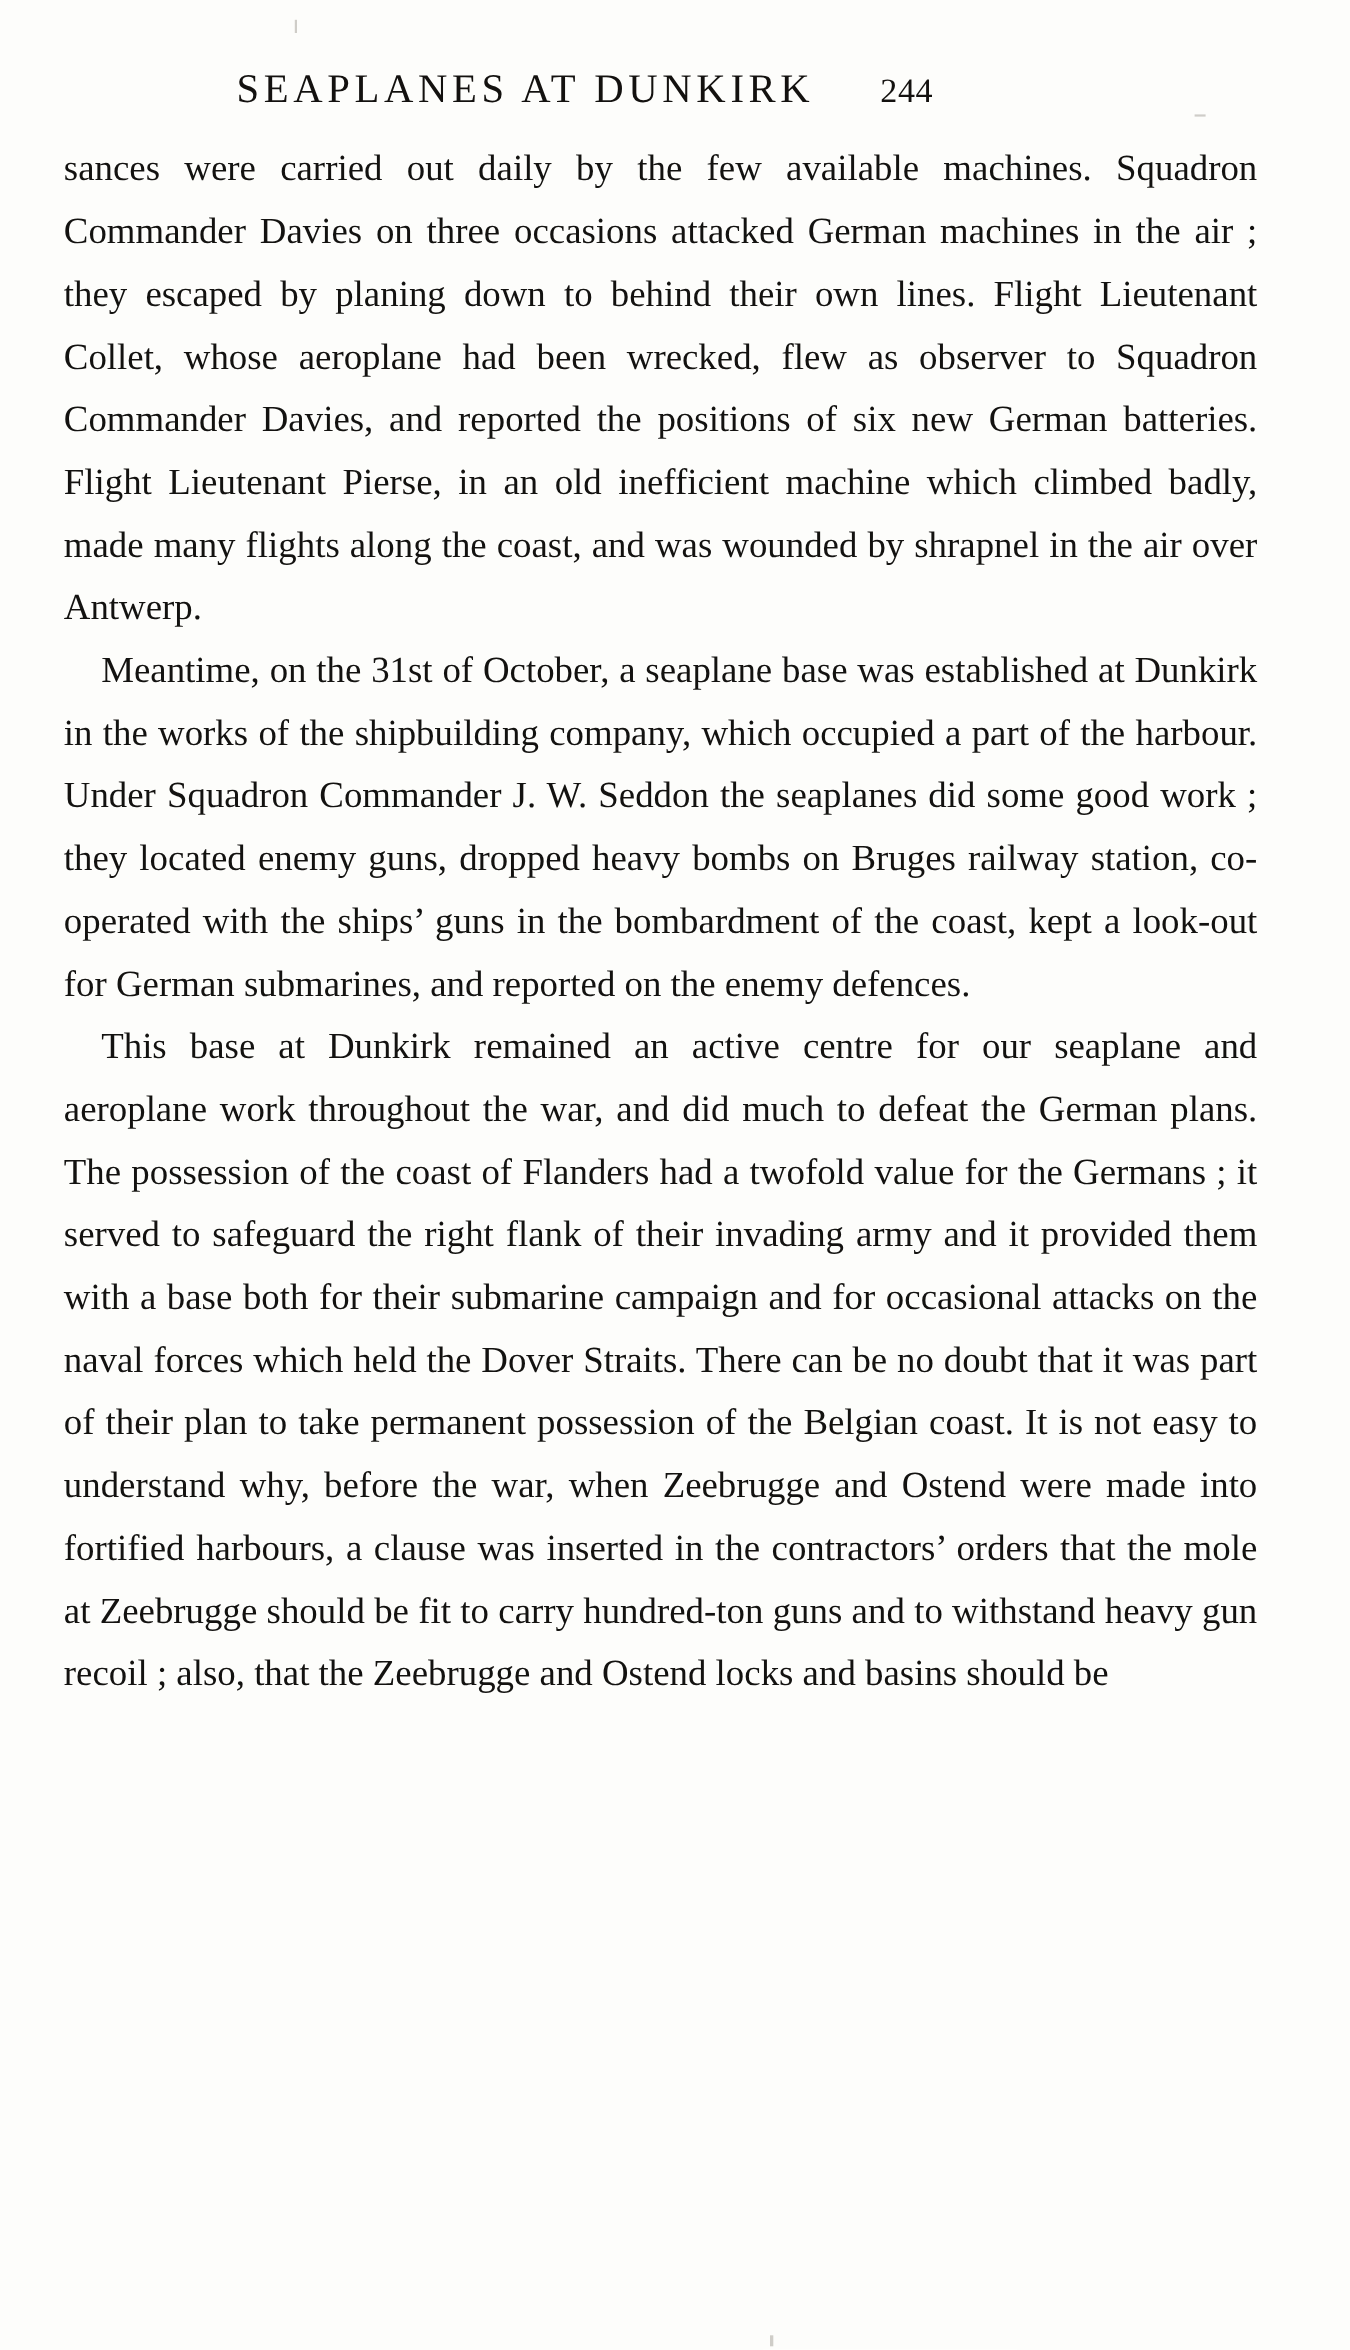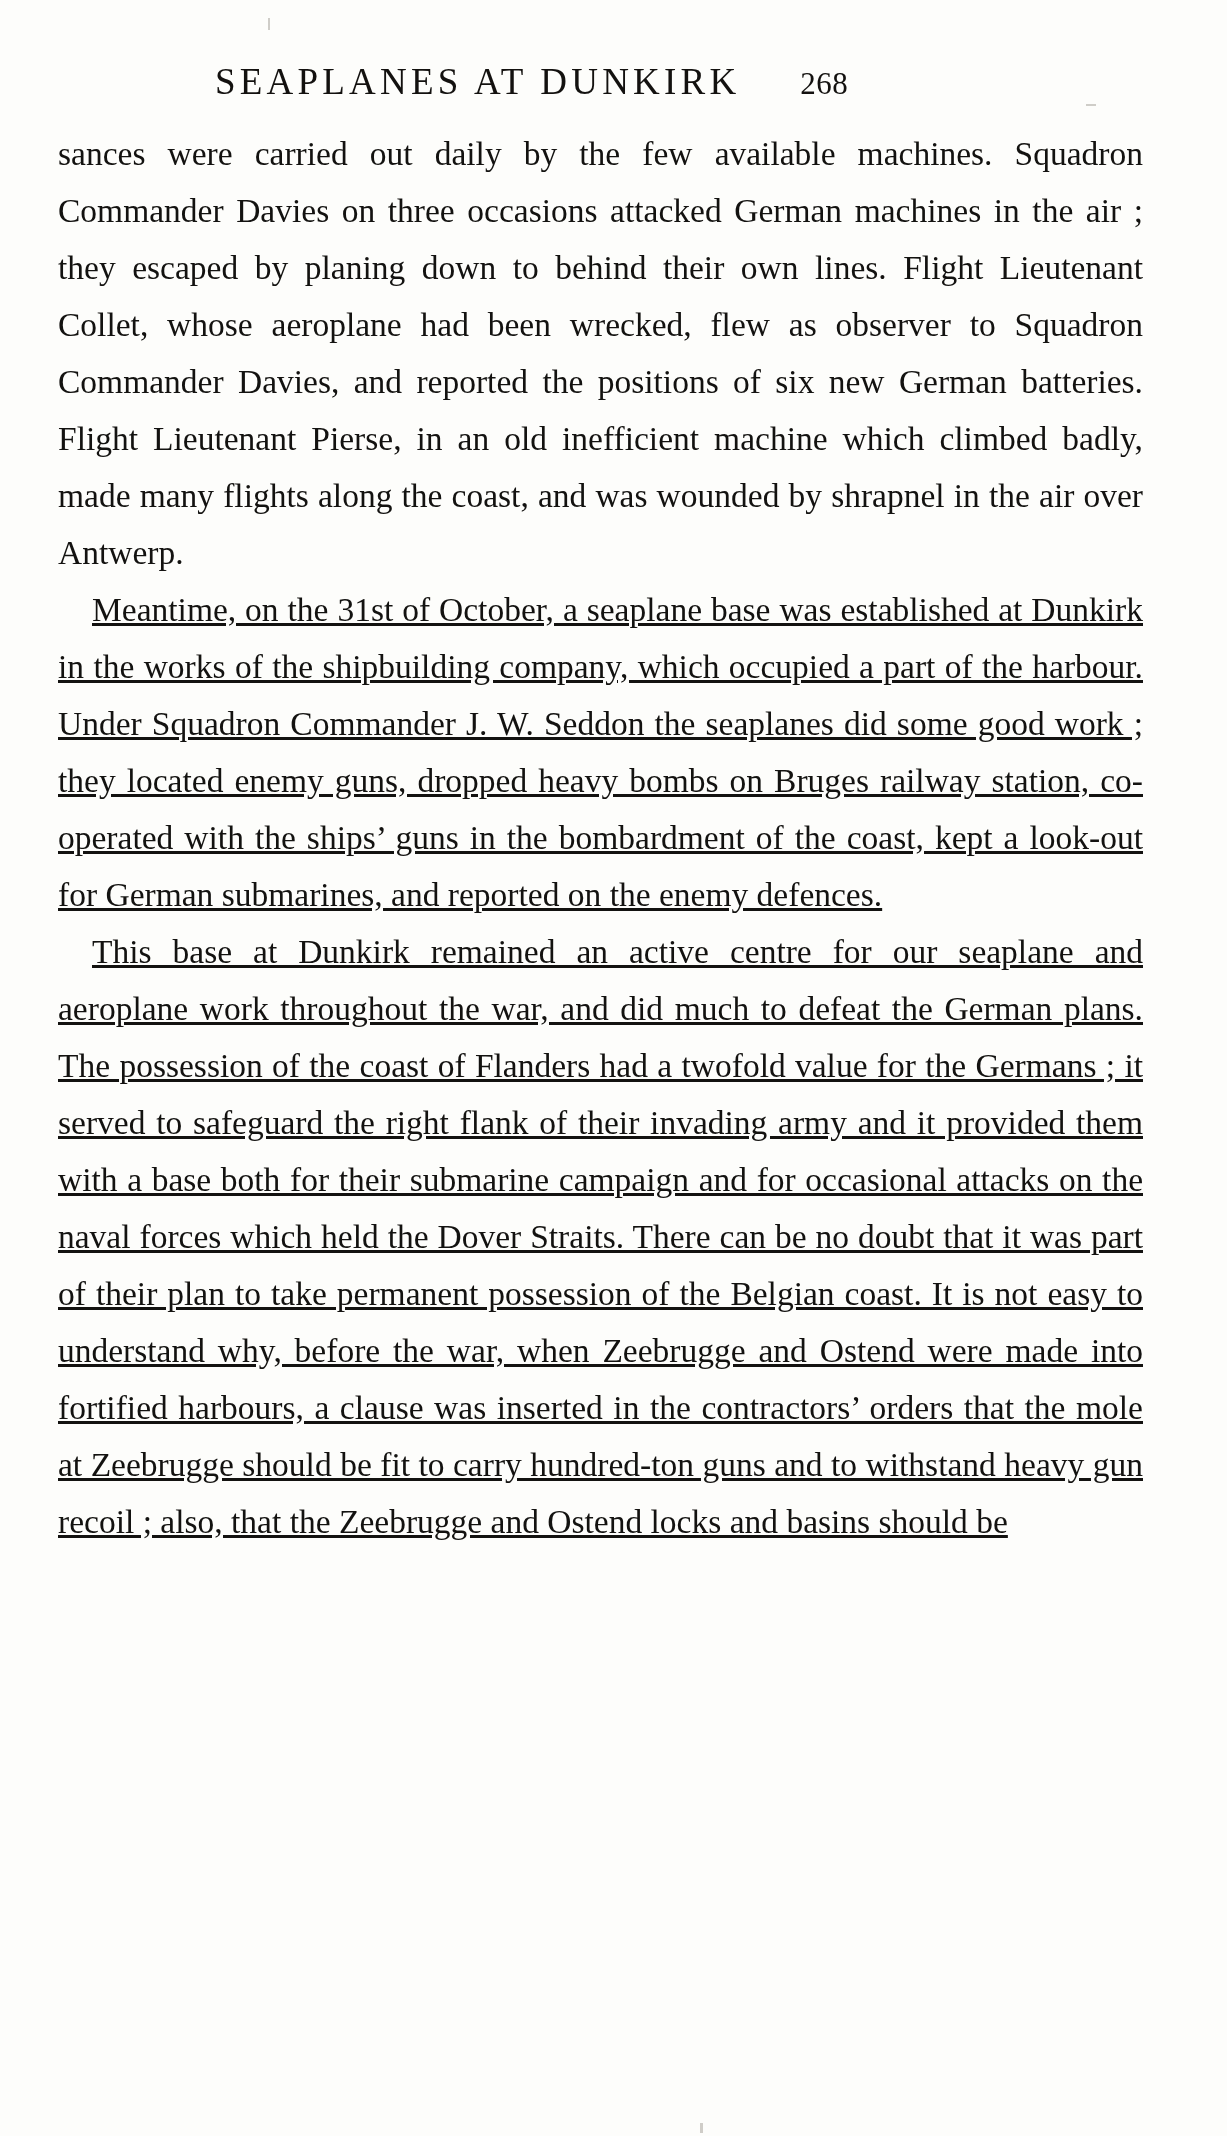--- a/index.html
+++ b/index.html
@@ -57,21 +57,20 @@
     margin: 0;
     font-size: 33.5px;
     line-height: 57px;
     text-align: justify;
     text-justify: inter-word;
     color: #131210;
     hyphens: none;
   }
   p.para + p.para {
     text-indent: 34px;
-    text-decoration: underline;
   }
   
   .edge-mark {
     position: absolute;
     background: #cfcdc8;
   }
   .m1 { left: 268px; top: 18px; width: 2px; height: 12px; }
   .m2 { left: 700px; top: 2123px; width: 3px; height: 10px; }
   .m3 { left: 1086px; top: 104px; width: 10px; height: 2px; }
 </style>
@@ -81,21 +80,21 @@
 <div class="page">
 
   <div class="edge-mark m1"></div>
   <div class="edge-mark m2"></div>
   <div class="edge-mark m3"></div>
 
   <div class="page-inner">
 
     <div class="header">
       <div class="running-title">SEAPLANES AT DUNKIRK</div>
-      <div class="folio">268</div>
+      <div class="folio">244</div>
     </div>
 
     <div class="body-text">
       <p class="para">sances were carried out daily by the few available machines.   Squadron Commander Davies on three occasions attacked German machines in the air ; they escaped by planing down to behind their own lines. Flight Lieutenant Collet, whose aeroplane had been wrecked, flew as observer to Squadron Commander Davies, and reported the positions of six new German batteries.   Flight Lieutenant Pierse, in an old inefficient machine which climbed badly, made many flights along the coast, and was wounded by shrapnel in the air over Antwerp.</p>
       <p class="para">Meantime, on the 31st of October, a seaplane base was established at Dunkirk in the works of the shipbuilding company, which occupied a part of the harbour.   Under Squadron Commander J. W. Seddon the seaplanes did some good work ; they located enemy guns, dropped heavy bombs on Bruges railway station, co-operated with the ships’ guns in the bombardment of the coast, kept a look-out for German submarines, and reported on the enemy defences.</p>
       <p class="para">This base at Dunkirk remained an active centre for our seaplane and aeroplane work throughout the war, and did much to defeat the German plans.   The possession of the coast of Flanders had a twofold value for the Germans ; it served to safeguard the right flank of their invading army and it provided them with a base both for their submarine campaign and for occasional attacks on the naval forces which held the Dover Straits.   There can be no doubt that it was part of their plan to take permanent possession of the Belgian coast.   It is not easy to understand why, before the war, when Zeebrugge and Ostend were made into fortified harbours, a clause was inserted in the contractors’ orders that the mole at Zeebrugge should be fit to carry hundred-ton guns and to withstand heavy gun recoil ; also, that the Zeebrugge and Ostend locks and basins should be</p>
     </div>
 
   </div>
 </div>

